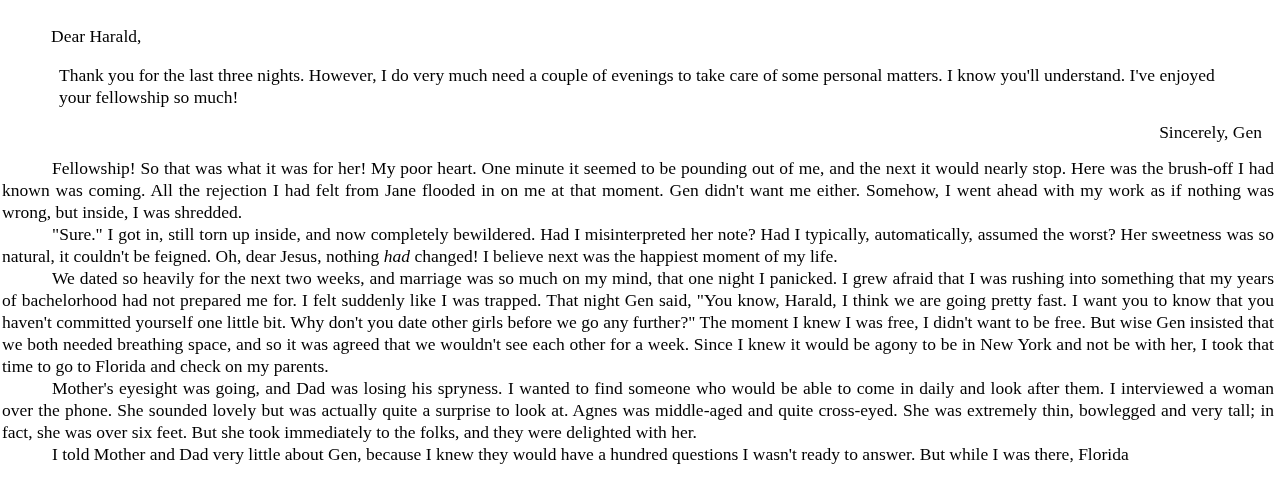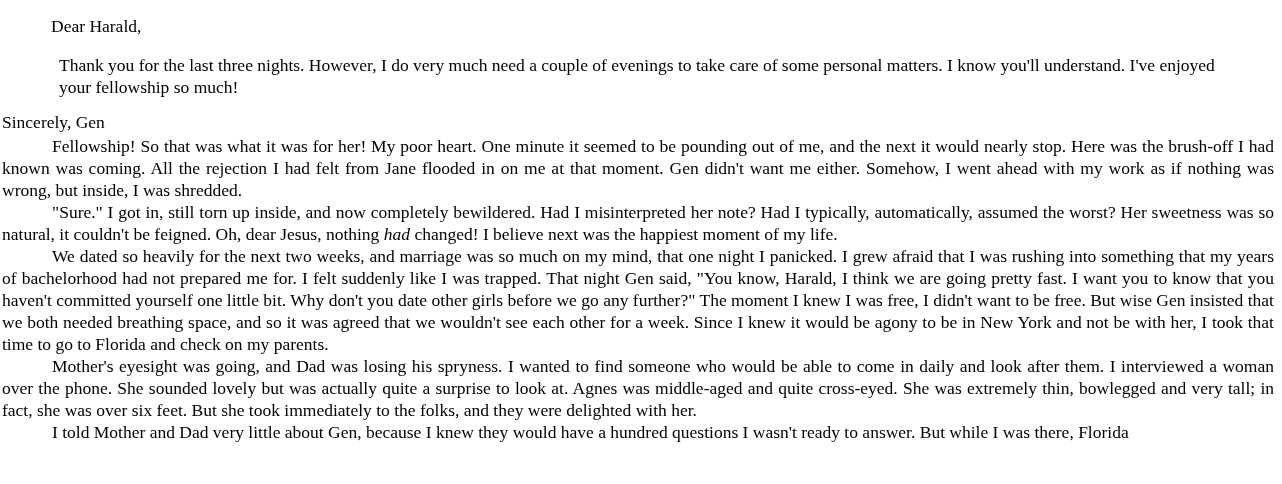--- a/index.html
+++ b/index.html
@@ -10,42 +10,42 @@
     width: 1282px;
     height: 484px;
     overflow: hidden;
     background: #ffffff;
     color: #000000;
     font-family: "Liberation Serif", "DejaVu Serif", serif;
     font-size: 17.5px;
     line-height: 22px;
   }
   .page {
-    padding: 15px 8px 0 2px;
+    padding: 25px 8px 0 2px;
     box-sizing: border-box;
     width: 1282px;
     height: 484px;
     overflow: hidden;
   }
   .letter {
     margin-left: 49px;
   }
   .letter-salutation {
     margin: 0;
   }
   .letter-body {
     margin: 17px 28px 0 8px;
     text-align: left;
   }
   .letter-signature {
     margin: 13px 12px 0 0;
-    text-align: left;
+    text-align: right;
   }
   .narrative {
-    margin-top: 2px;
+    margin-top: 14px;
   }
   .para {
     margin: 0;
     text-indent: 50px;
     text-align: justify;
   }
   .para em {
     font-style: italic;
   }
 </style>

